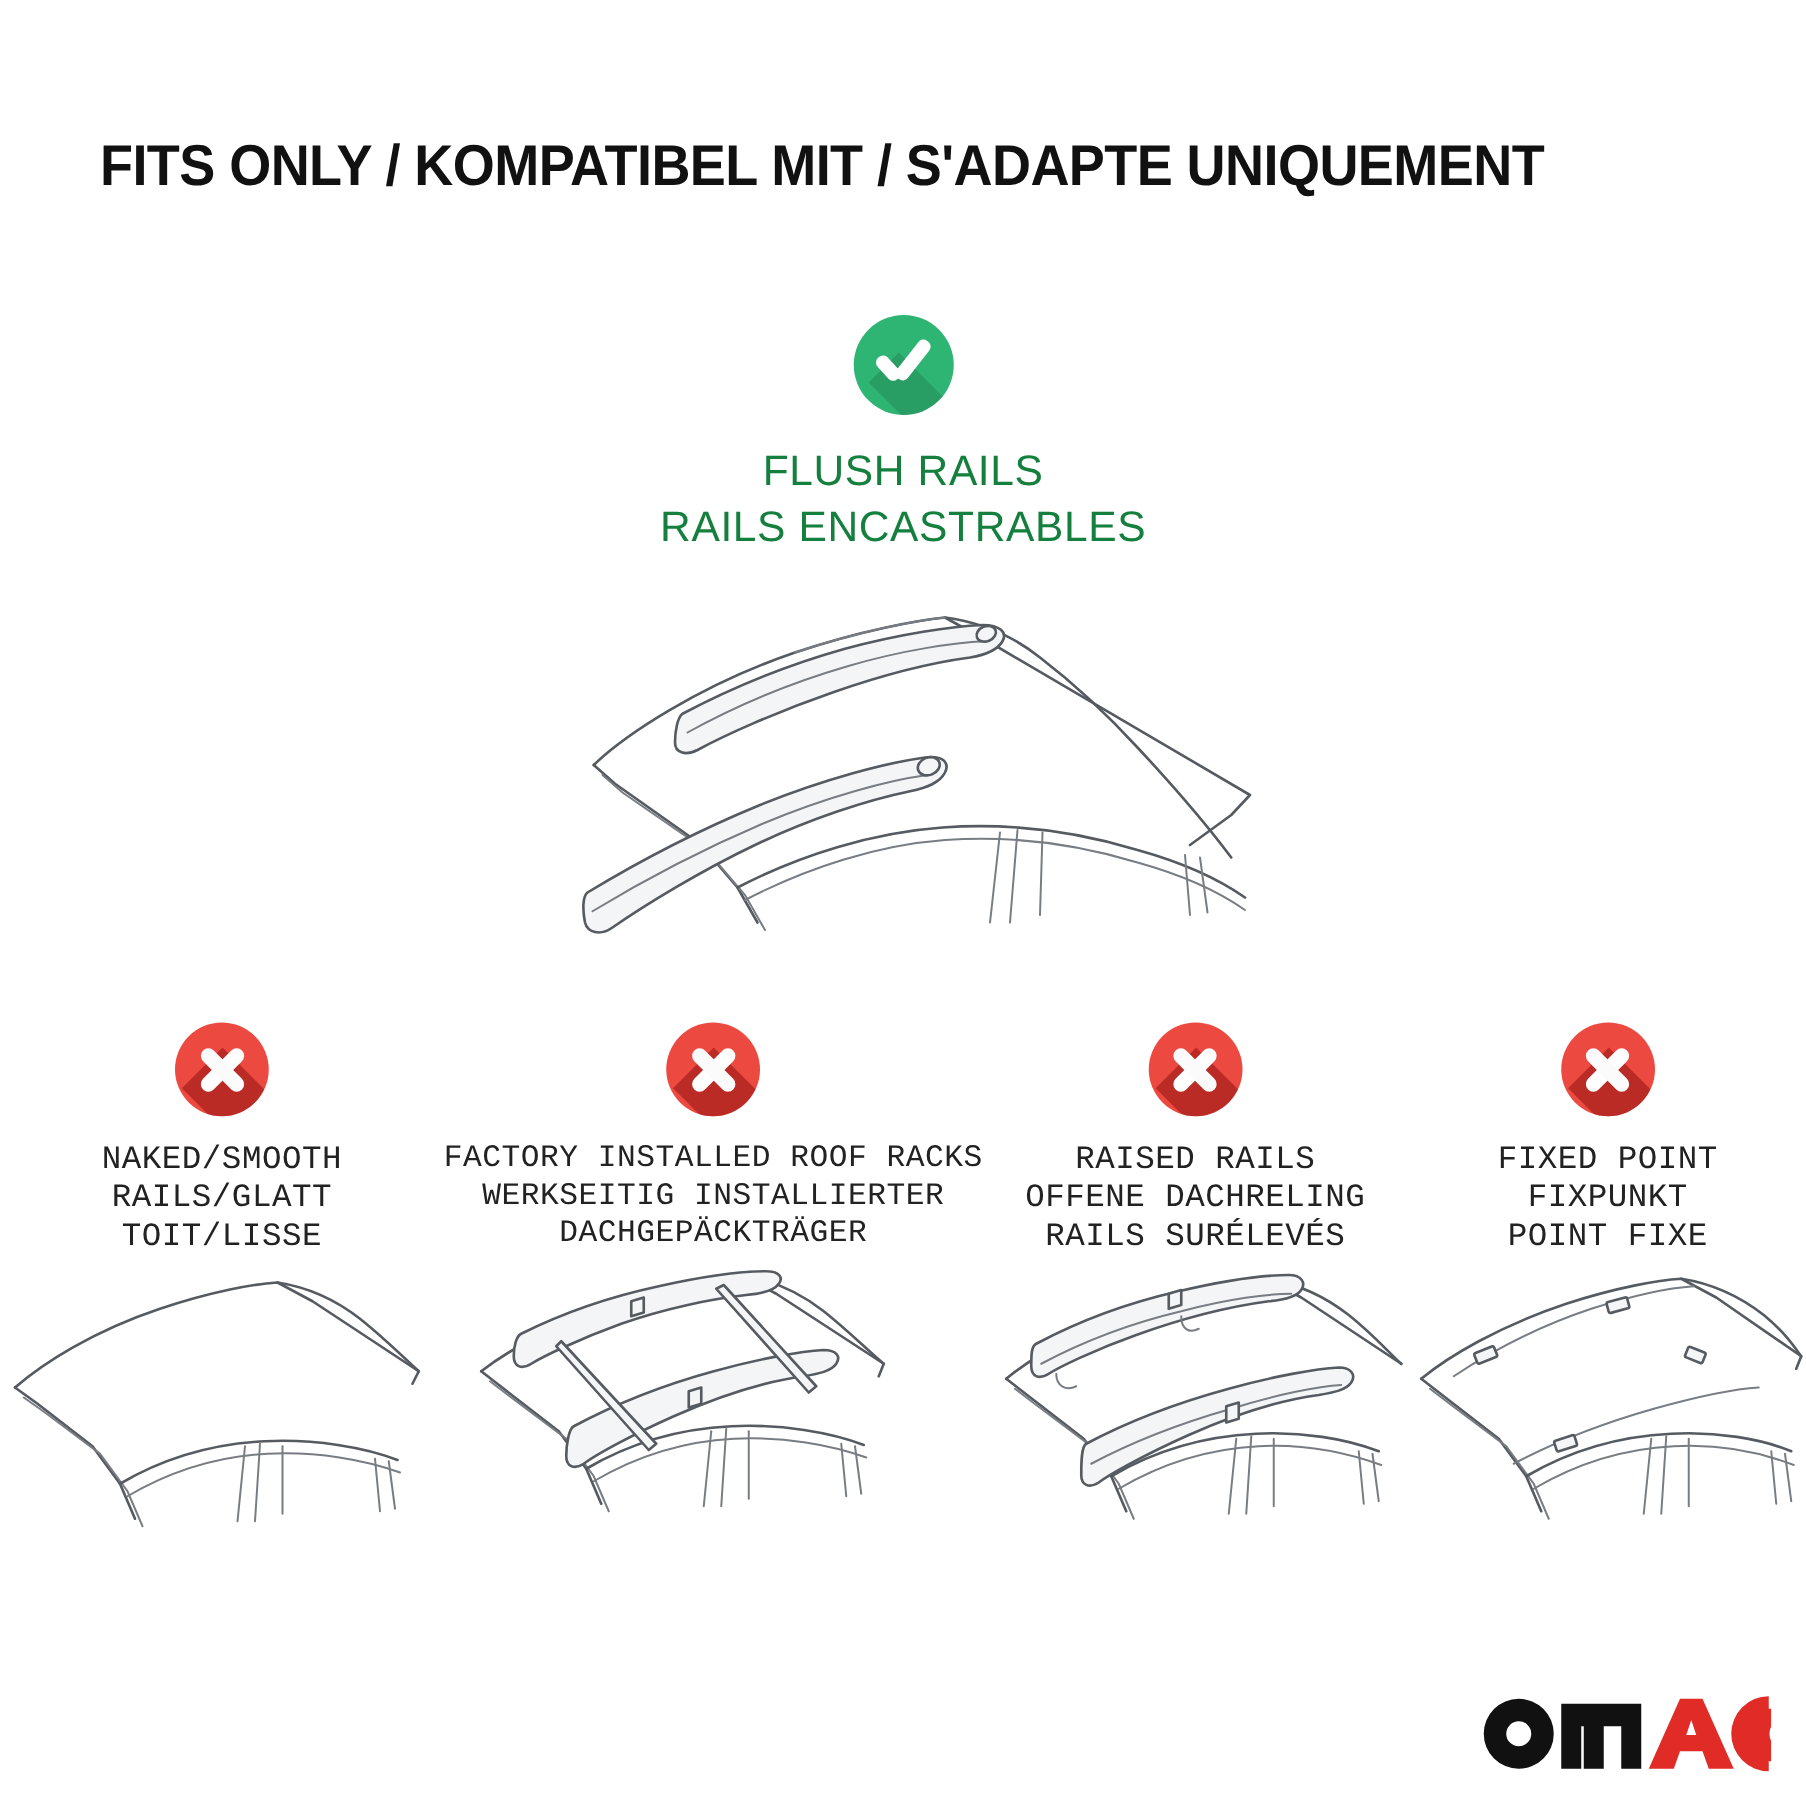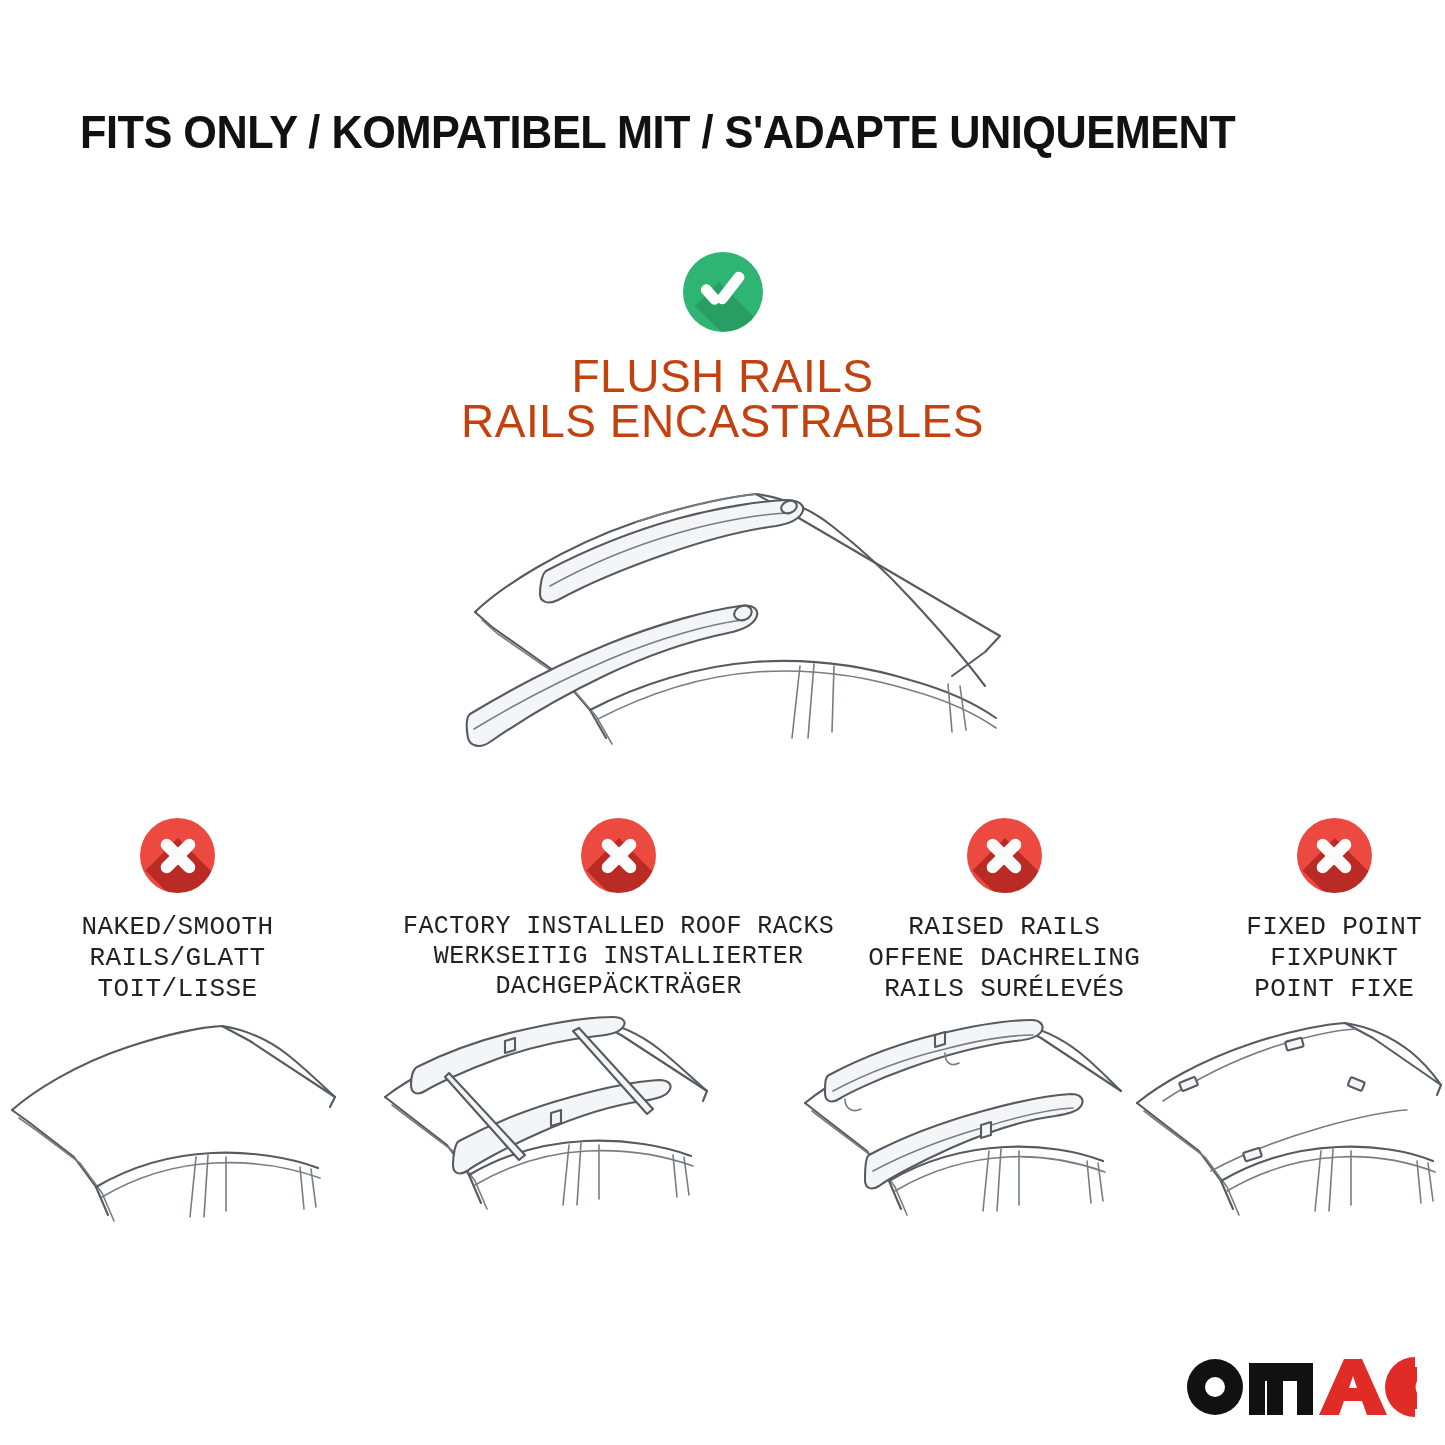--- a/index.html
+++ b/index.html
@@ -97,25 +97,25 @@
   .check:after {
     width: 11px;
     height: 38px;
     left: 22px;
     top: -5px;
     transform: rotate(38deg);
   }
 
   .ok-labels {
     margin-top: 18px;
-    font-size: 46px;
+    font-size: 34px;
     line-height: 45px;
     font-weight: 400;
     letter-spacing: 0.5px;
-    color: #c2410c;
+    color: #15803d;
   }
   .ok-labels div { white-space: nowrap; }
 
   
   .main-illustration {
     position: absolute;
     left: 440px;
     top: 470px;
     width: 600px;
     height: 300px;
@@ -130,21 +130,21 @@
     display: flex;
     align-items: flex-start;
   }
   .col {
     flex: 1 1 0;
     text-align: center;
     position: relative;
     font-family: Liberation Mono, monospace;
   }
   .col-1 { flex: 0 0 355px; }
-  .col-2 { flex: 0 0 430px; margin-left: 48px; }
+  .col-2 { flex: 0 0 430px; }
   .col-3 { flex: 0 0 340px; }
   .col-4 { flex: 0 0 320px; }
 
   .badge-no {
     width: 75px;
     height: 75px;
     background: #ec4a40;
   }
   .badge-no .shadow {
     left: 38px;

